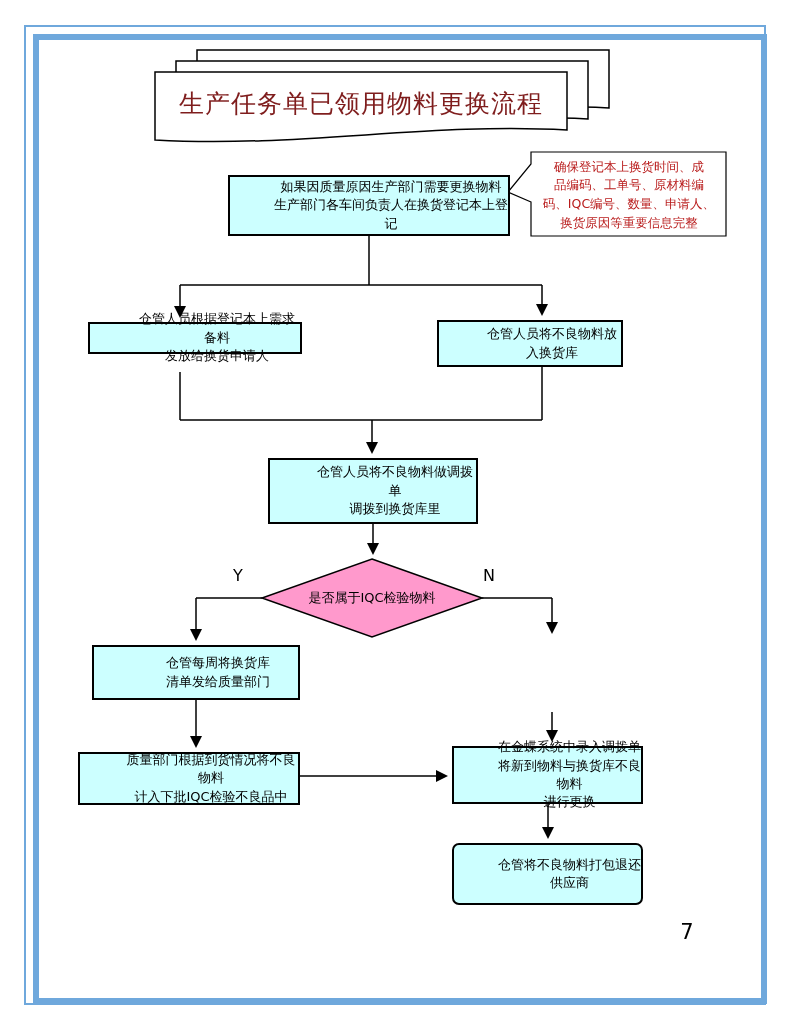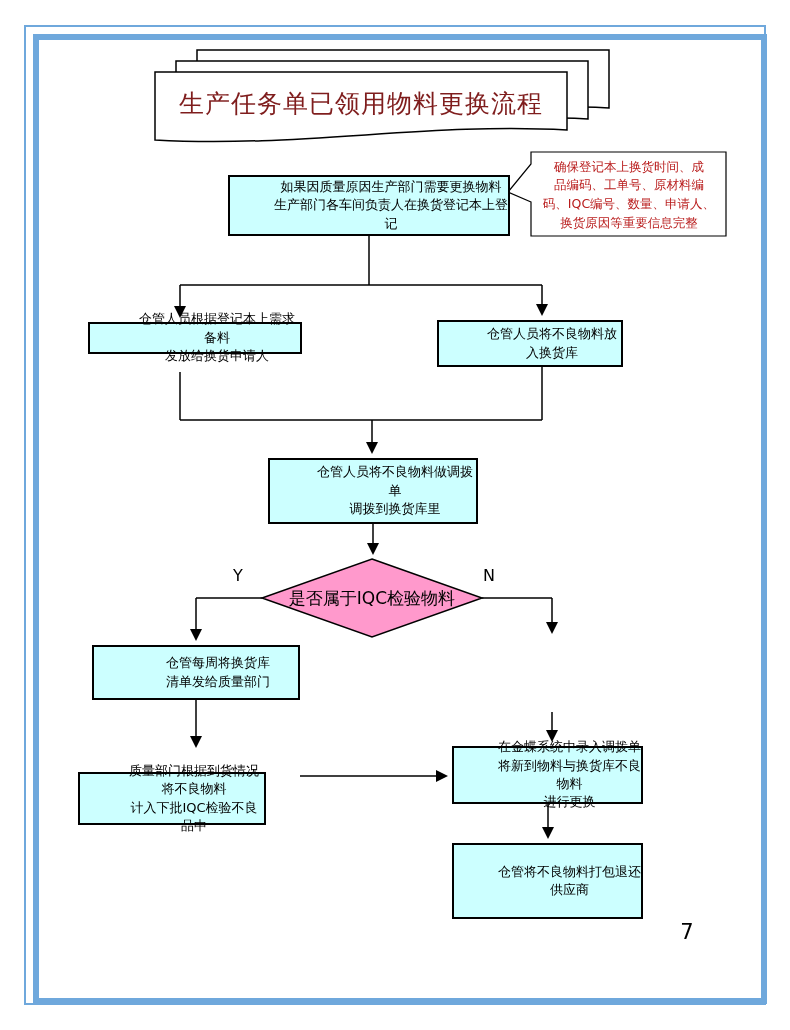--- a/index.html
+++ b/index.html
@@ -10,21 +10,21 @@
   #shape-layer{position:absolute;left:0;top:0;width:790px;height:1030px;}
   .node{position:absolute;display:flex;align-items:center;justify-content:center;
         text-align:center;white-space:pre-line;font-size:13px;line-height:1.42;color:#000;padding-left:44px;}
   .proc{background:#CCFFFF;border:2px solid #000;box-sizing:border-box;}
   .title-text{position:absolute;left:155px;top:72px;width:412px;height:62px;display:flex;
         align-items:center;justify-content:center;font-size:25px;color:#7f1d1d;letter-spacing:1px;}
   .callout-text{position:absolute;left:534px;top:155px;width:190px;height:80px;display:flex;
         align-items:center;justify-content:center;text-align:center;white-space:pre-line;
         font-size:12.5px;line-height:1.5;color:#b91c1c;}
   .diamond-text{position:absolute;left:262px;top:559px;width:220px;height:78px;display:flex;
-        align-items:center;justify-content:center;font-size:17px;color:#000;}
+        align-items:center;justify-content:center;font-size:13px;color:#000;}
   .branch-label{position:absolute;font-size:16px;color:#000;}
   .page-number{position:absolute;left:672px;top:920px;width:30px;height:30px;font-size:21px;
         color:#000;text-align:center;}
 </style>
 </head>
 <body>
 
 <div id="stage">
 
   <div class="frame-outer"></div>
@@ -85,24 +85,24 @@
   <div class="diamond-text">是否属于IQC检验物料</div>
 
   <div class="branch-label" style="left:233px;top:566px;">Y</div>
 
   <div class="branch-label" style="left:483px;top:566px;">N</div>
 
   <div class="node proc" style="left:92px;top:645px;width:208px;height:55px;">仓管每周将换货库
 清单发给质量部门</div>
 
 
-  <div class="node proc" style="left:78px;top:752px;width:188px;height:53px;margin-top:20px;">质量部门根据到货情况将不良物料
+  <div class="node proc" style="left:78px;top:752px;width:222px;height:53px;">质量部门根据到货情况将不良物料
 计入下批IQC检验不良品中</div>
 
   <div class="node proc" style="left:452px;top:746px;width:191px;height:58px;">在金蝶系统中录入调拨单
 将新到物料与换货库不良物料
 进行更换</div>
 
-  <div class="node proc" style="left:452px;top:843px;width:191px;height:76px;">仓管将不良物料打包退还供应商</div>
+  <div class="node proc" style="left:452px;top:843px;width:191px;height:62px;border-radius:7px;">仓管将不良物料打包退还供应商</div>
 
   <div class="page-number">7</div>
 
 </div>
 
 </body></html>

